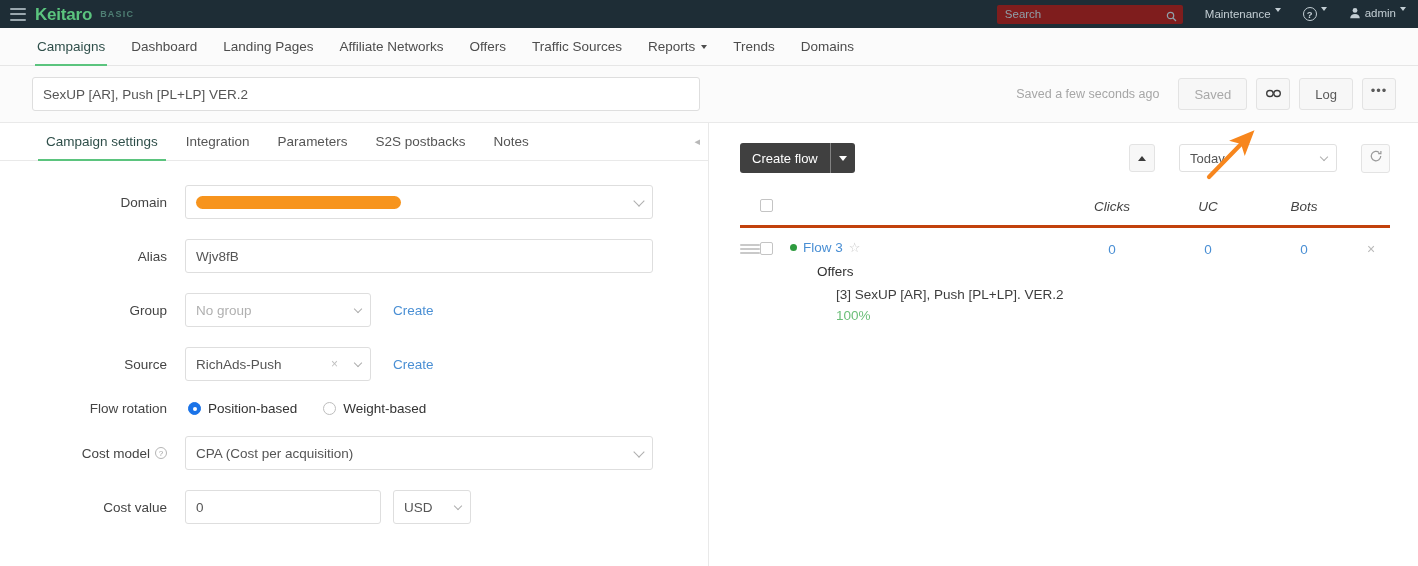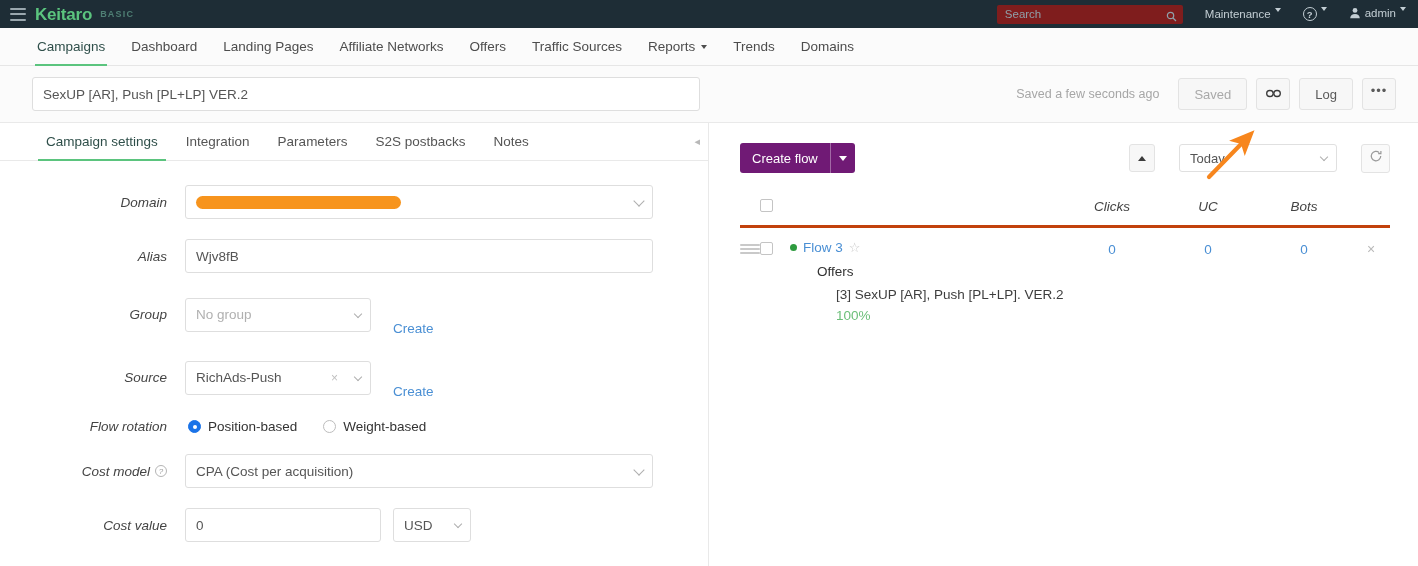--- a/index.html
+++ b/index.html
@@ -166,21 +166,21 @@
     display: flex; align-items: center; color: #b8b8b8; font-size: 11px;
     cursor: pointer;
   }
 
   
   .form { padding: 24px 0 0 0; overflow: hidden; }
   .frow { display: flex; align-items: center; margin-bottom: 20px; }
   .flabel {
     width: 185px; text-align: right; padding-right: 18px;
     font-size: 13.5px; color: #444;
-    display: flex; justify-content: flex-end; align-items: center; gap: 5px; font-style: italic;
+    display: flex; justify-content: flex-end; align-items: center; gap: 5px;
   }
   .help-q {
     width: 12px; height: 12px; border-radius: 50%;
     border: 1px solid #b5b5b5; color: #a0a0a0;
     font-size: 8px; display: inline-flex; align-items: center; justify-content: center;
   }
   .ctl {
     height: 34px; border: 1px solid #dedede; border-radius: 3px;
     background: #fff; display: flex; align-items: center;
     padding: 0 10px; font-size: 13.5px; color: #555;
@@ -198,41 +198,41 @@
     transform: rotate(45deg);
   }
   .chev.small { width: 6px; height: 6px; margin-top: -4px; border-width: 1.4px; }
   .clear-x {
     position: absolute; right: 32px; color: #c0c0c0; font-size: 12px;
   }
   .redact {
     height: 13px; width: 205px; background: #f7941d; border-radius: 7px;
   }
   .link-create {
-    color: #4a8fd4; font-size: 13.5px; margin-left: 22px; cursor: pointer; margin-top: 28px;
+    color: #4a8fd4; font-size: 13.5px; margin-left: 22px; cursor: pointer;
   }
   .radio-wrap { display: flex; align-items: center; gap: 26px; padding-left: 3px; }
   .radio { display: flex; align-items: center; gap: 7px; font-size: 13.5px; color: #333; cursor: pointer; }
   .rdot {
     width: 13px; height: 13px; border-radius: 50%;
     border: 1px solid #bdbdbd; background: #fff; display:inline-block; position: relative;
   }
   .rdot.on { border-color: #1a73e8; background: #1a73e8; }
   .rdot.on::after {
     content:""; position: absolute; left: 3.5px; top: 3.5px;
     width: 4px; height: 4px; border-radius: 50%; background: #fff;
   }
 
   
   .rp-toolbar {
     display: flex; align-items: center;
     padding: 20px 28px 0 31px;
   }
   .btn-create {
-    height: 30px; background: #701a75; color: #fff;
+    height: 30px; background: #404040; color: #fff;
     border-radius: 3px; display: flex; align-items: center;
     font-size: 13px; cursor: pointer; overflow: hidden;
   }
   .btn-create .lbl { padding: 0 12px; }
   .btn-create .split {
     border-left: 1px solid rgba(255,255,255,.35);
     padding: 0 8px; height: 100%; display: flex; align-items: center;
   }
   .caret-wht {
     width:0;height:0;border-left:4px solid transparent;border-right:4px solid transparent;

